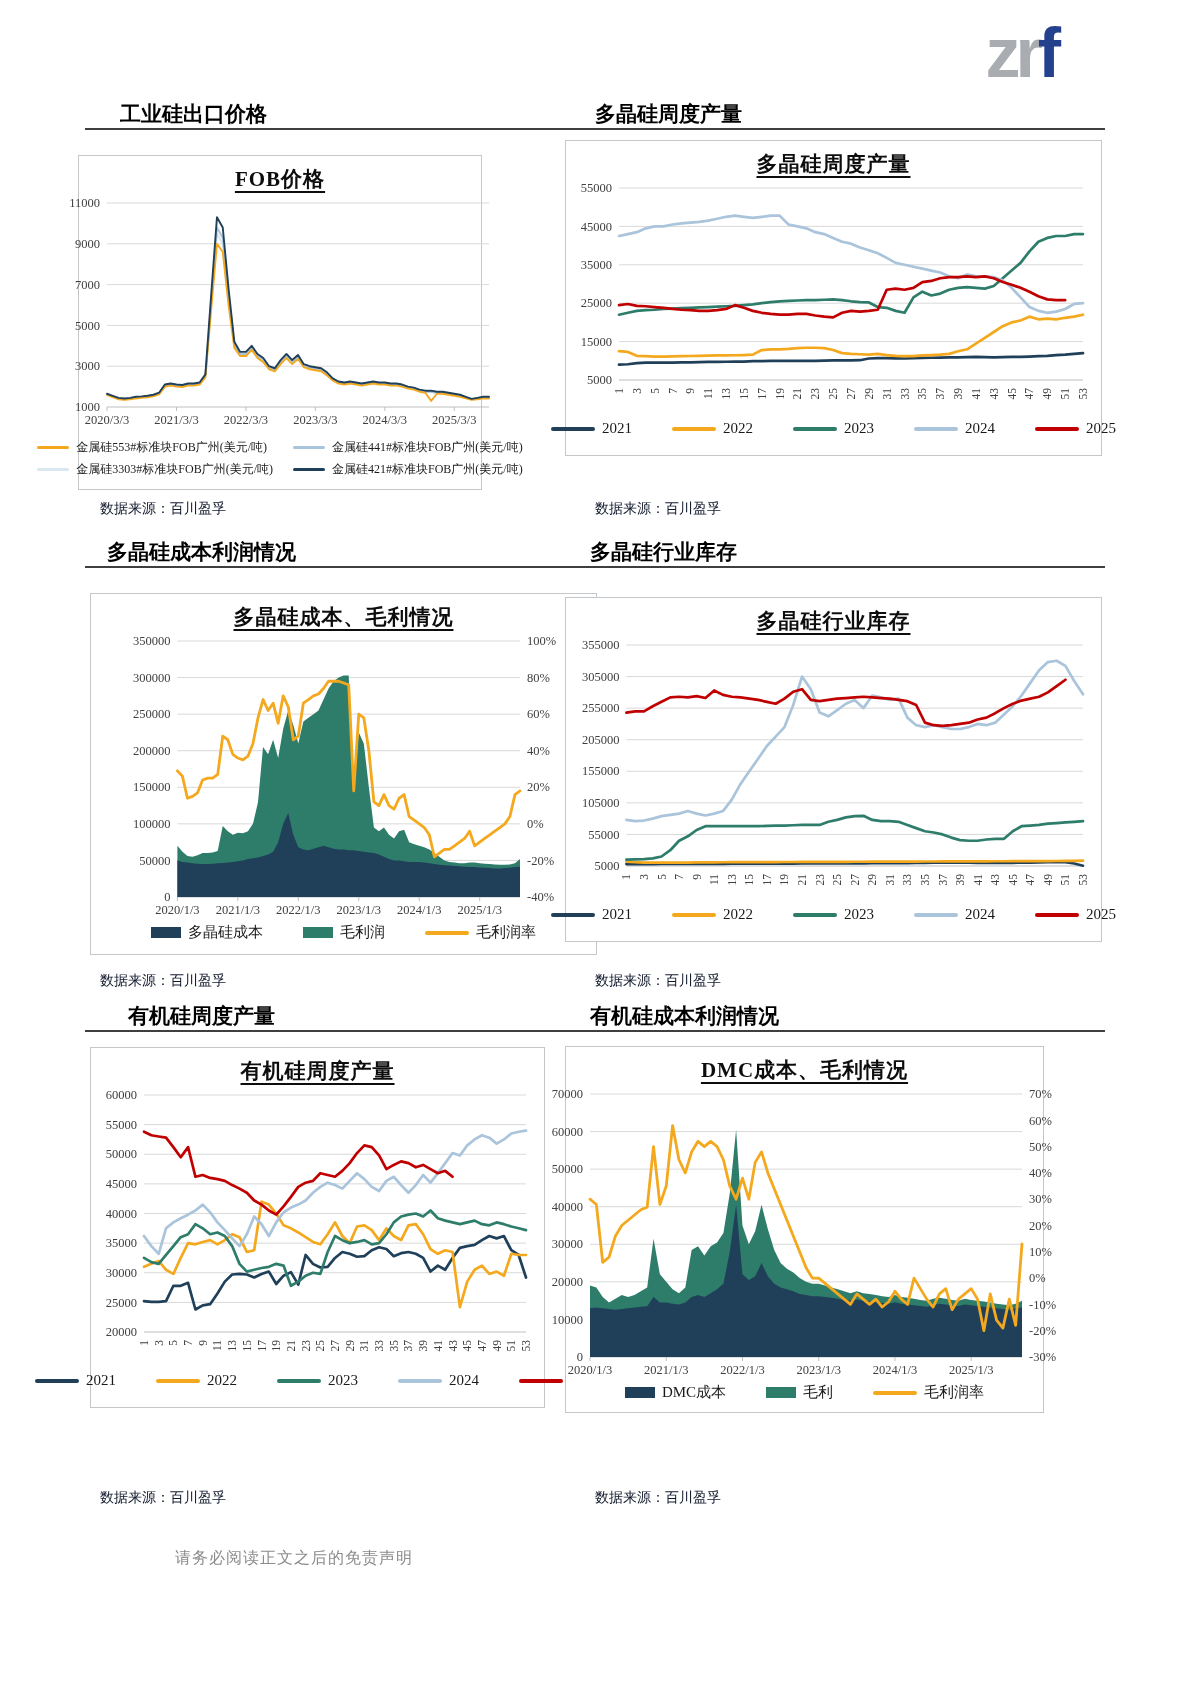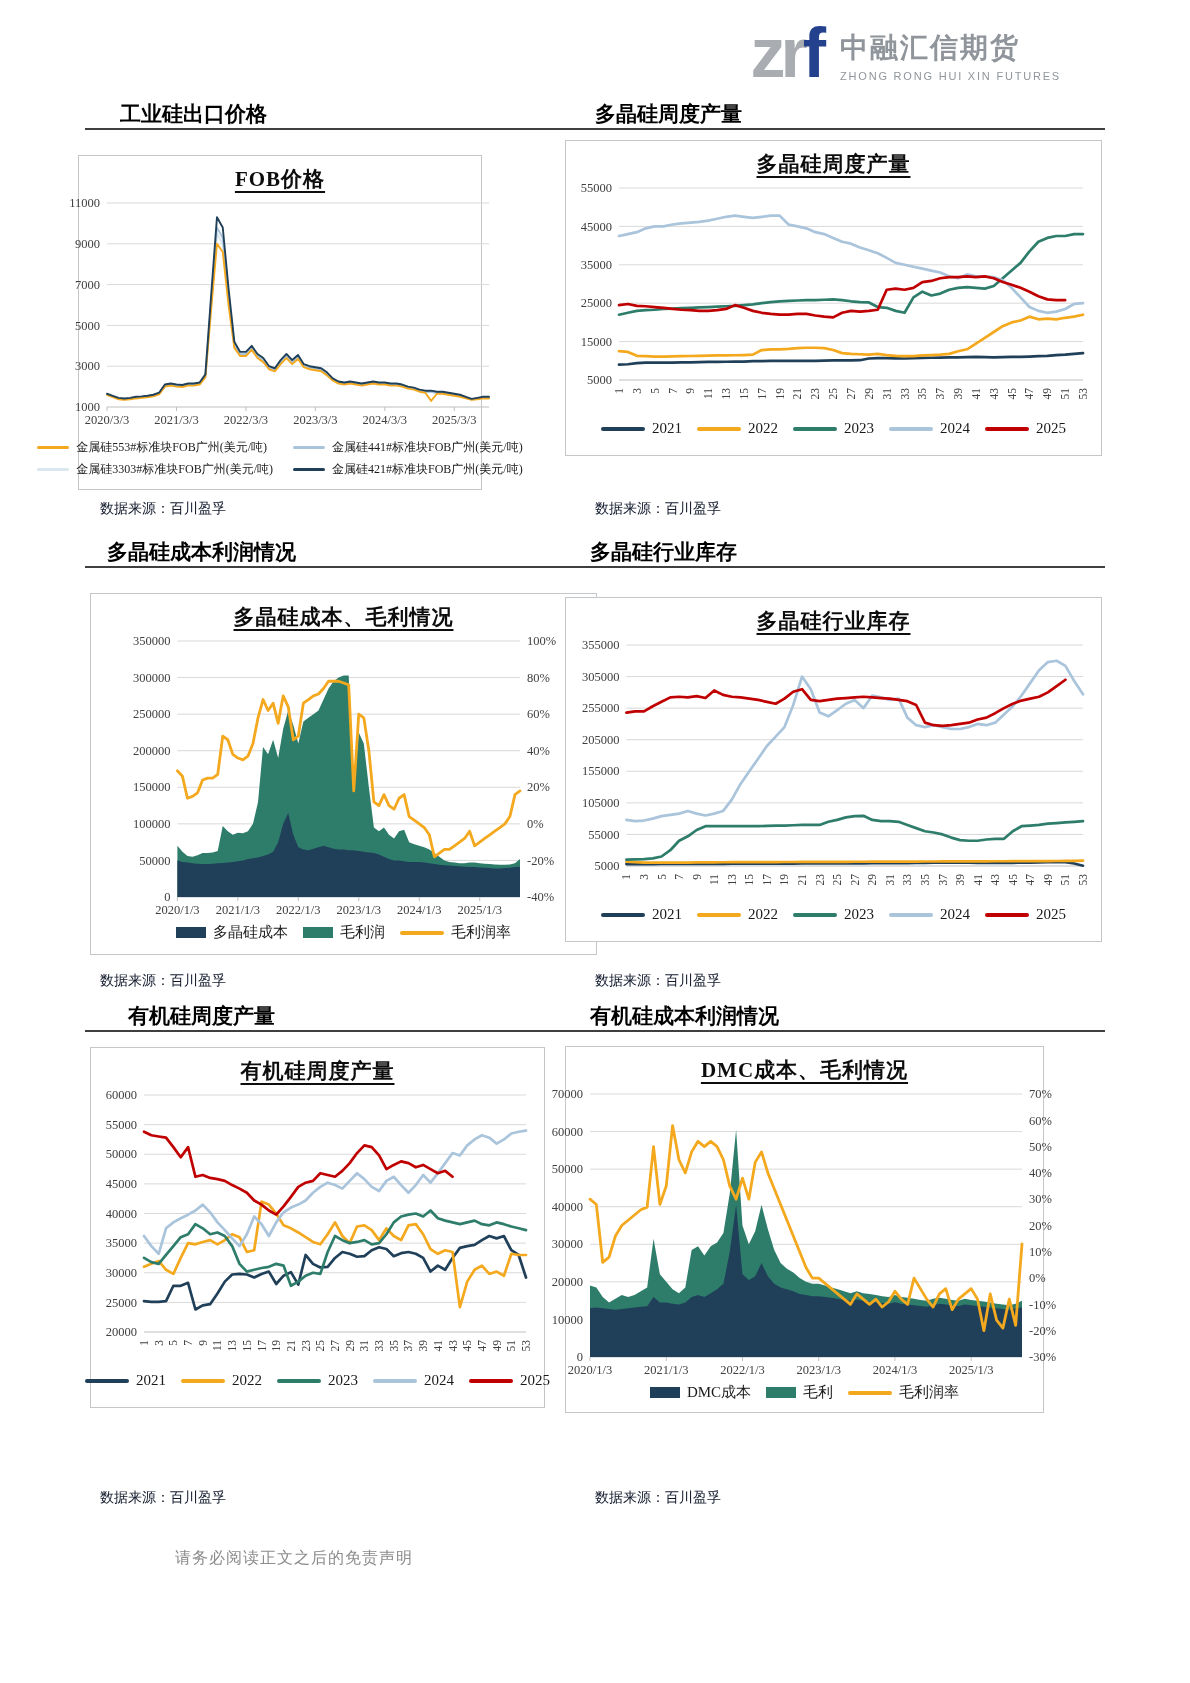--- a/index.html
+++ b/index.html
@@ -15,42 +15,38 @@
   .logo-en{font-family:"Liberation Sans","DejaVu Sans",sans-serif;font-size:11px;color:#8f959b;letter-spacing:1.8px;margin-top:3px;}
   
   .sec-title{position:absolute;font-weight:700;font-size:21px;color:#000;white-space:nowrap;}
   .divider{position:absolute;left:85px;width:1020px;height:2px;background:#3f3f3f;}
   
   .chartbox{position:absolute;border:1px solid #c3c7ca;background:#fff;box-sizing:border-box;
             display:flex;flex-direction:column;align-items:center;}
   .chart-title{text-align:center;font-weight:700;font-size:21px;color:#0d0d0d;letter-spacing:1px;
                text-decoration:underline;text-underline-offset:5px;margin-top:9px;}
   svg.plot{display:block;margin-top:2px;}
-  .legend{display:flex;justify-content:center;align-items:center;gap:15px;flex-wrap:nowrap;
+  .legend{display:flex;justify-content:center;align-items:center;gap:40px;flex-wrap:nowrap;
           font-size:15px;color:#1a1a1a;margin-top:2px;}
   .legend.grid2{display:grid;grid-template-columns:auto auto;gap:5px 20px;justify-content:center;
                 font-size:12px;margin-top:8px;}
   .lg-item{display:flex;align-items:center;gap:7px;white-space:nowrap;}
   .sw-line{display:inline-block;width:44px;height:4px;border-radius:2px;}
   .legend.grid2 .sw-line{width:32px;height:3px;}
   .sw-area{display:inline-block;width:30px;height:11px;}
   .src{position:absolute;font-size:14px;color:#0f172a;white-space:nowrap;}
   .footer{position:absolute;font-size:16px;color:#8c8c8c;letter-spacing:1px;}
 </style>
 </head>
 <body>
 
 <div class="page">
 
   <header class="logo">
     <div class="logo-mark"><span class="logo-zr">zr</span><span class="logo-f">f</span></div>
-    <div class="logo-text">
-      <div class="logo-cn">中融汇信期货</div>
-      <div class="logo-en">ZHONG RONG HUI XIN FUTURES</div>
-    </div>
   </header>
 
   <div class="sec-title" style="left:120px;top:100px">工业硅出口价格</div>
   <div class="sec-title" style="left:595px;top:100px">多晶硅周度产量</div>
   <div class="divider" style="top:128px"></div>
 
   <div class="chartbox" style="left:78px;top:155px;width:404px;height:335px">
     <div class="chart-title">FOB价格</div>
     <svg class="plot" width="445" height="236" viewBox="0 0 445 236">
         <line x1="49" y1="212" x2="431" y2="212" stroke="#bfbfbf" stroke-width="1"></line>

